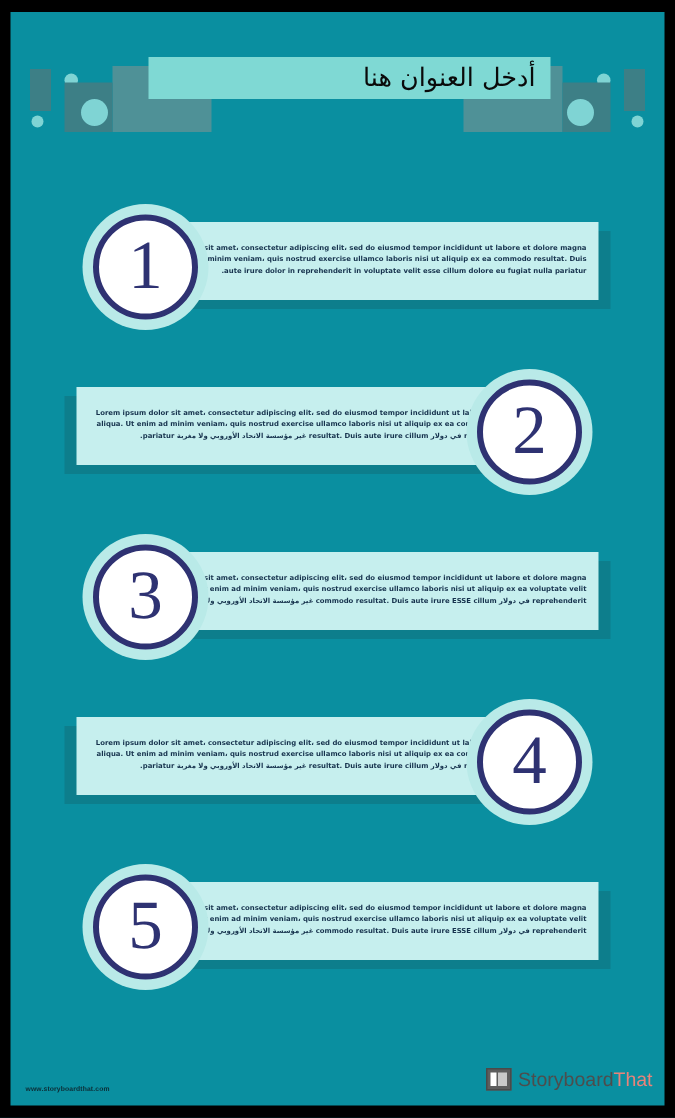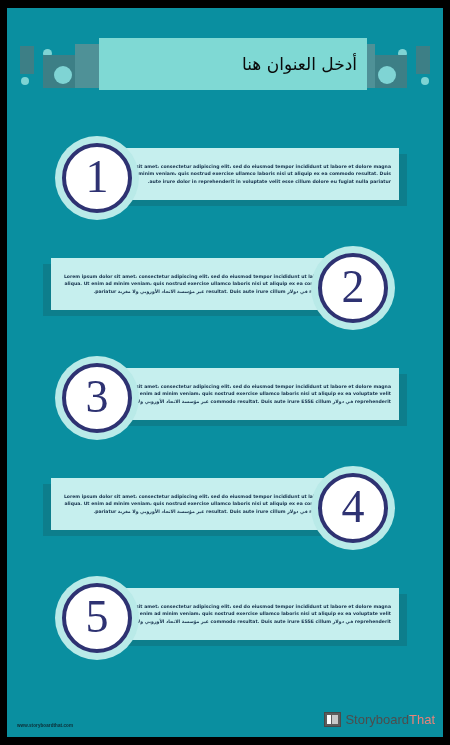--- a/index.html
+++ b/index.html
@@ -65,21 +65,21 @@
   .dr-dot-xs   { right: 14px; top: 69px;  width: 8px;  height: 8px;  }
   .dr-sq       { right: 36px; top: 47px;  width: 32px; height: 33px; }
   .dr-dot-lg   { right: 47px; top: 58px;  width: 18px; height: 18px; }
   .dr-slab     { right: 68px; top: 36px;  width: 66px; height: 44px; background: #4f9197; }
 
   .title-bar {
     position: absolute;
     left: 92px;
     top: 30px;
     width: 268px;
-    height: 52px;
+    height: 28px;
     background: #7fd9d4;
     display: flex;
     align-items: center;
     justify-content: flex-end;
     box-sizing: border-box;
     padding: 0 10px 0 10px;
   }
   .title-text {
     direction: rtl;
     color: #0a0a0a;

